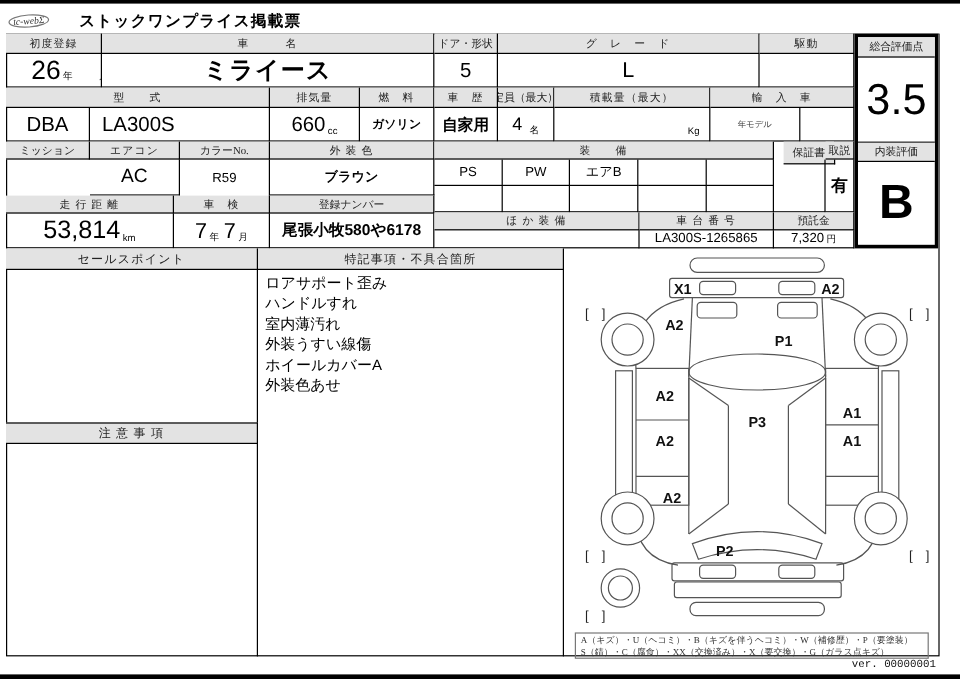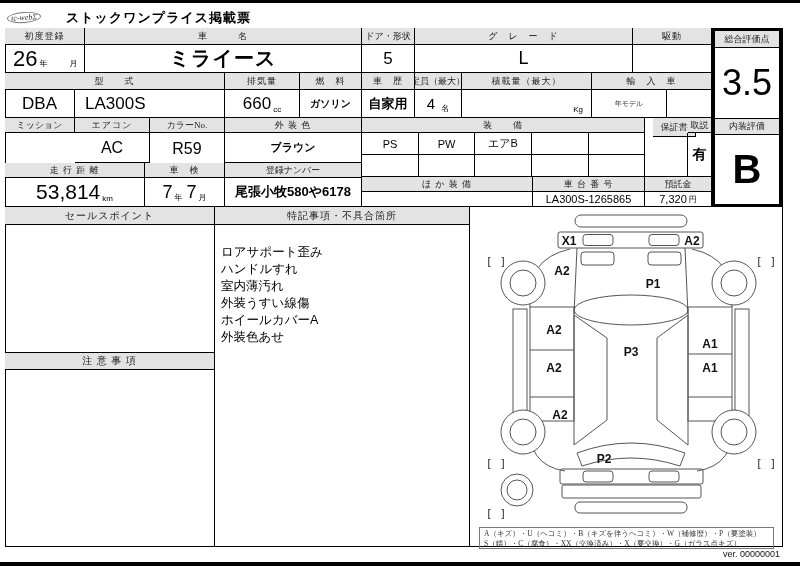--- a/index.html
+++ b/index.html
@@ -10,21 +10,21 @@
   .hdr{background:#e3e3e3;font-family:"Liberation Serif",serif;font-size:9px;color:#222;
        display:flex;align-items:center;justify-content:center;letter-spacing:1px;white-space:nowrap;}
   .val{display:flex;align-items:center;justify-content:center;white-space:nowrap;}
   .outer{position:absolute;left:5px;top:28px;width:778px;height:519px;border:1px solid #000;box-sizing:border-box;}
   .big{font-size:20px;letter-spacing:0px;}
   .unit{font-size:8px;margin-left:2px;align-self:flex-end;padding-bottom:3px;}
   .thickbox{position:absolute;left:712px;top:28px;width:70px;height:179px;border:3px solid #000;box-sizing:border-box;background:#fff;}
   .title{position:absolute;left:34px;top:9px;font-size:13px;font-weight:bold;letter-spacing:1px;margin-left:32px;}
   .logo{position:absolute;left:7px;top:12px;font-size:8px;font-style:italic;font-family:"Liberation Serif",serif;
         border:1px solid #777;border-radius:50%;padding:0 3px;color:#333;transform:rotate(-4deg);}
-  .ver{position:absolute;left:640px;top:549px;width:140px;text-align:right;font-size:9px;color:#111;}
+  .ver{position:absolute;left:640px;top:549px;width:140px;text-align:right;font-size:9px;color:#111;font-family:Liberation Mono, monospace;}
   .remarks-line{height:17px;line-height:17px;font-size:12.5px;padding-left:6px;}
   .legend{position:absolute;left:9px;top:320px;width:295px;height:22px;border:1px solid #777;
           font-size:7.5px;line-height:10px;color:#333;padding:1px 0 0 4px;box-sizing:border-box;
           font-family:"Liberation Serif",serif;white-space:nowrap;}
   svg text{font-family:"Liberation Sans",sans-serif;}
   .mark{font-size:12px;font-weight:600;fill:#111;}
   .brk{font-size:11px;fill:#222;}
 </style>
 </head>
 <body>
@@ -37,21 +37,21 @@
   <div class="title">ストックワンプライス掲載票</div>
 
   <div class="outer"></div>
 
   <div class="cell hdr" style="left:5px;top:28px;width:80px;height:17px;">初度登録</div>
   <div class="cell hdr" style="left:85px;top:28px;width:277px;height:17px;">車　　　名</div>
   <div class="cell hdr" style="left:362px;top:28px;width:53px;height:17px;letter-spacing:0;">ドア・形状</div>
   <div class="cell hdr" style="left:415px;top:28px;width:218px;height:17px;">グ　レ　ー　ド</div>
   <div class="cell hdr" style="left:633px;top:28px;width:79px;height:17px;">駆動</div>
 
-  <div class="cell val" style="left:5px;top:45px;width:80px;height:28px;justify-content:flex-start;padding-left:8px;">
+  <div class="cell val" style="left:5px;top:45px;width:80px;height:28px;justify-content:flex-start;padding-left:21px;">
     <span class="big" style="font-size:22px;">26</span>
     <span class="unit">年</span>
     <span class="unit" style="margin-left:22px;">月</span>
   </div>
   <div class="cell val" style="left:85px;top:45px;width:277px;height:28px;font-size:20px;font-weight:bold;letter-spacing:1px;">ミライース</div>
   <div class="cell val" style="left:362px;top:45px;width:53px;height:28px;font-size:17px;">5</div>
   <div class="cell val" style="left:415px;top:45px;width:218px;height:28px;font-size:18px;">L</div>
   <div class="cell val" style="left:633px;top:45px;width:79px;height:28px;"></div>
 
   <div class="cell hdr" style="left:5px;top:73px;width:220px;height:17px;">型　　式</div>
@@ -82,21 +82,21 @@
 
   <div class="cell hdr" style="left:5px;top:118px;width:70px;height:15px;letter-spacing:0;">ミッション</div>
   <div class="cell hdr" style="left:75px;top:118px;width:75px;height:15px;">エアコン</div>
   <div class="cell hdr" style="left:150px;top:118px;width:75px;height:15px;letter-spacing:0;">カラーNo.</div>
   <div class="cell hdr" style="left:225px;top:118px;width:137px;height:15px;">外 装 色</div>
   <div class="cell hdr" style="left:362px;top:118px;width:283px;height:15px;">装　　備</div>
   <div class="cell hdr" style="left:653px;top:118px;width:43px;height:19px;letter-spacing:0;">保証書</div>
   <div class="cell hdr" style="left:688px;top:118px;width:24px;height:15px;letter-spacing:0;">取説</div>
 
   <div class="cell val" style="left:75px;top:133px;width:75px;height:30px;font-size:16px;">AC</div>
-  <div class="cell val" style="left:150px;top:133px;width:75px;height:32px;font-size:16px;">R59</div>
+  <div class="cell val" style="left:150px;top:133px;width:75px;height:32px;font-size:11px;">R59</div>
   <div class="cell val" style="left:225px;top:133px;width:137px;height:30px;font-size:11px;font-weight:bold;">ブラウン</div>
 
   <div class="cell val" style="left:362px;top:133px;width:57px;height:22px;font-size:11px;">PS</div>
   <div class="cell val" style="left:419px;top:133px;width:56px;height:22px;font-size:11px;">PW</div>
   <div class="cell val" style="left:475px;top:133px;width:57px;height:22px;font-size:11px;">エアB</div>
   <div class="cell val" style="left:532px;top:133px;width:57px;height:22px;"></div>
   <div class="cell val" style="left:589px;top:133px;width:56px;height:22px;"></div>
 
   <div class="cell val" style="left:362px;top:155px;width:57px;height:22px;"></div>
   <div class="cell val" style="left:419px;top:155px;width:56px;height:22px;"></div>
@@ -137,21 +137,21 @@
     <div class="hdr" style="position:absolute;left:0;top:88px;width:64px;height:15px;border-bottom:1px solid #000;letter-spacing:0;">内装評価</div>
     <div class="val" style="position:absolute;left:0;top:103px;width:64px;height:70px;font-size:40px;font-weight:bold;">B</div>
   </div>
 
   <div class="cell hdr" style="left:5px;top:207px;width:210px;height:18px;font-size:10px;">セールスポイント</div>
   <div class="cell" style="left:5px;top:225px;width:210px;height:127px;border-bottom:none;"></div>
   <div class="cell hdr" style="left:5px;top:352px;width:210px;height:18px;font-size:10px;border-top:1px solid #000;">注 意 事 項</div>
   <div class="cell" style="left:5px;top:370px;width:210px;height:177px;border-bottom:none;"></div>
 
   <div class="cell hdr" style="left:215px;top:207px;width:255px;height:18px;font-size:10px;">特記事項・不具合箇所</div>
-  <div class="cell" style="left:215px;top:225px;width:255px;height:322px;border-bottom:none;padding-top:19px;">
+  <div class="cell" style="left:215px;top:225px;width:255px;height:322px;border-bottom:none;padding-top:3px;">
     <div class="remarks-line">ロアサポート歪み</div>
     <div class="remarks-line">ハンドルすれ</div>
     <div class="remarks-line">室内薄汚れ</div>
     <div class="remarks-line">外装うすい線傷</div>
     <div class="remarks-line">ホイールカバーA</div>
     <div class="remarks-line">外装色あせ</div>
   </div>
 
   <div style="position:absolute;left:470px;top:207px;width:312px;height:340px;">
     <svg width="312" height="340" viewBox="0 0 312 340">

